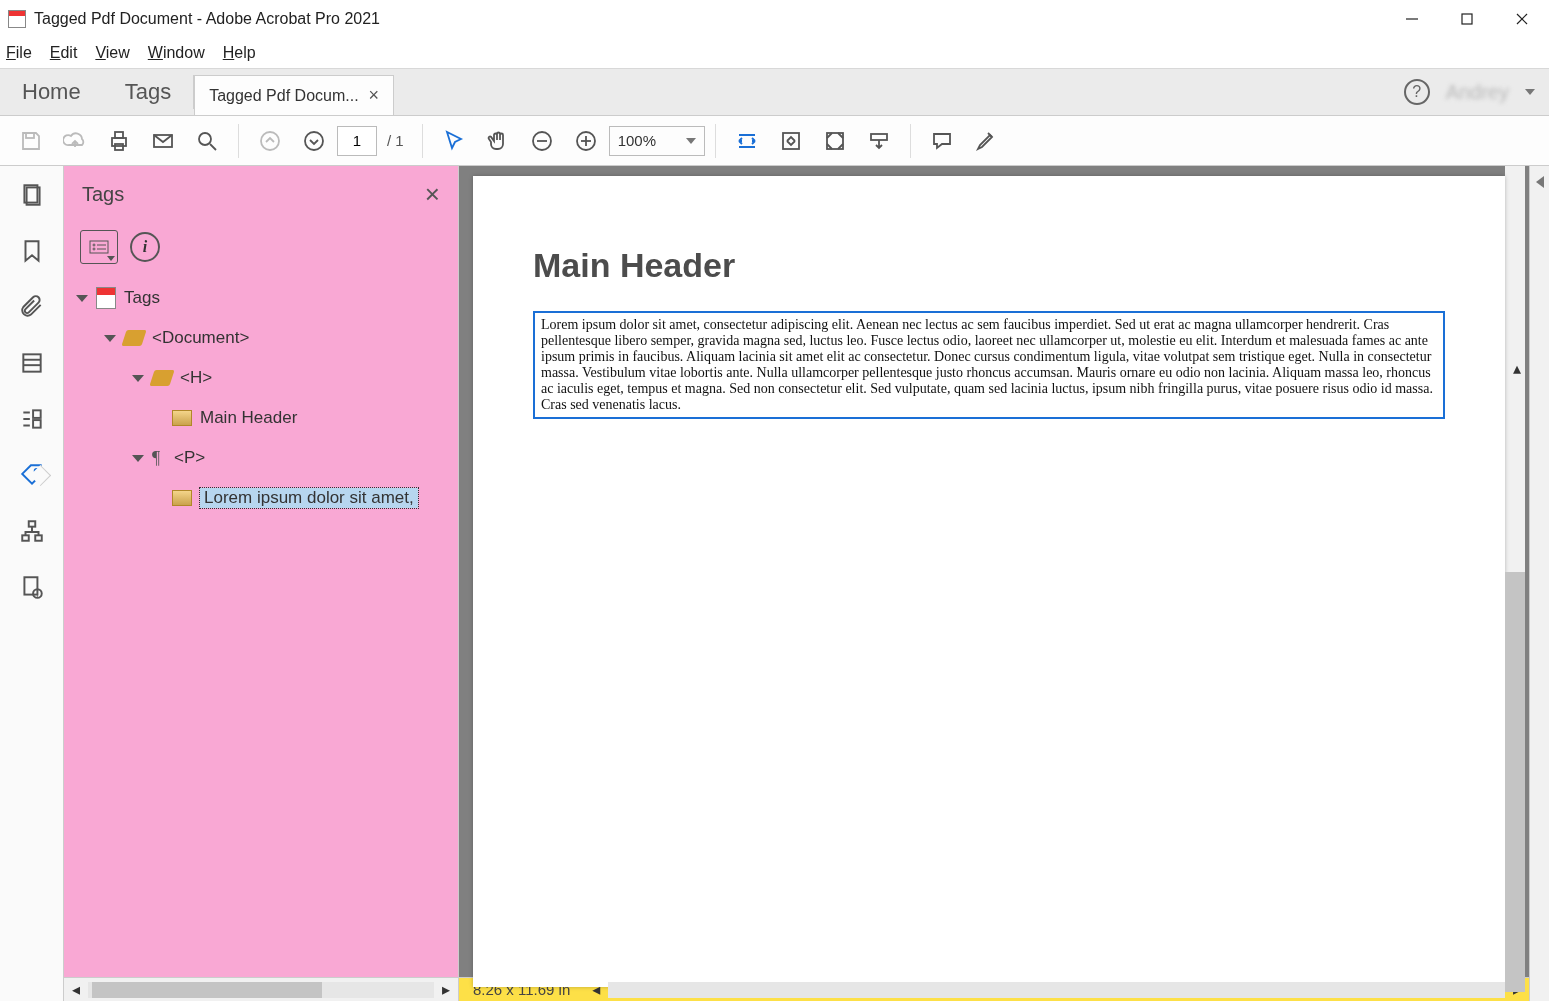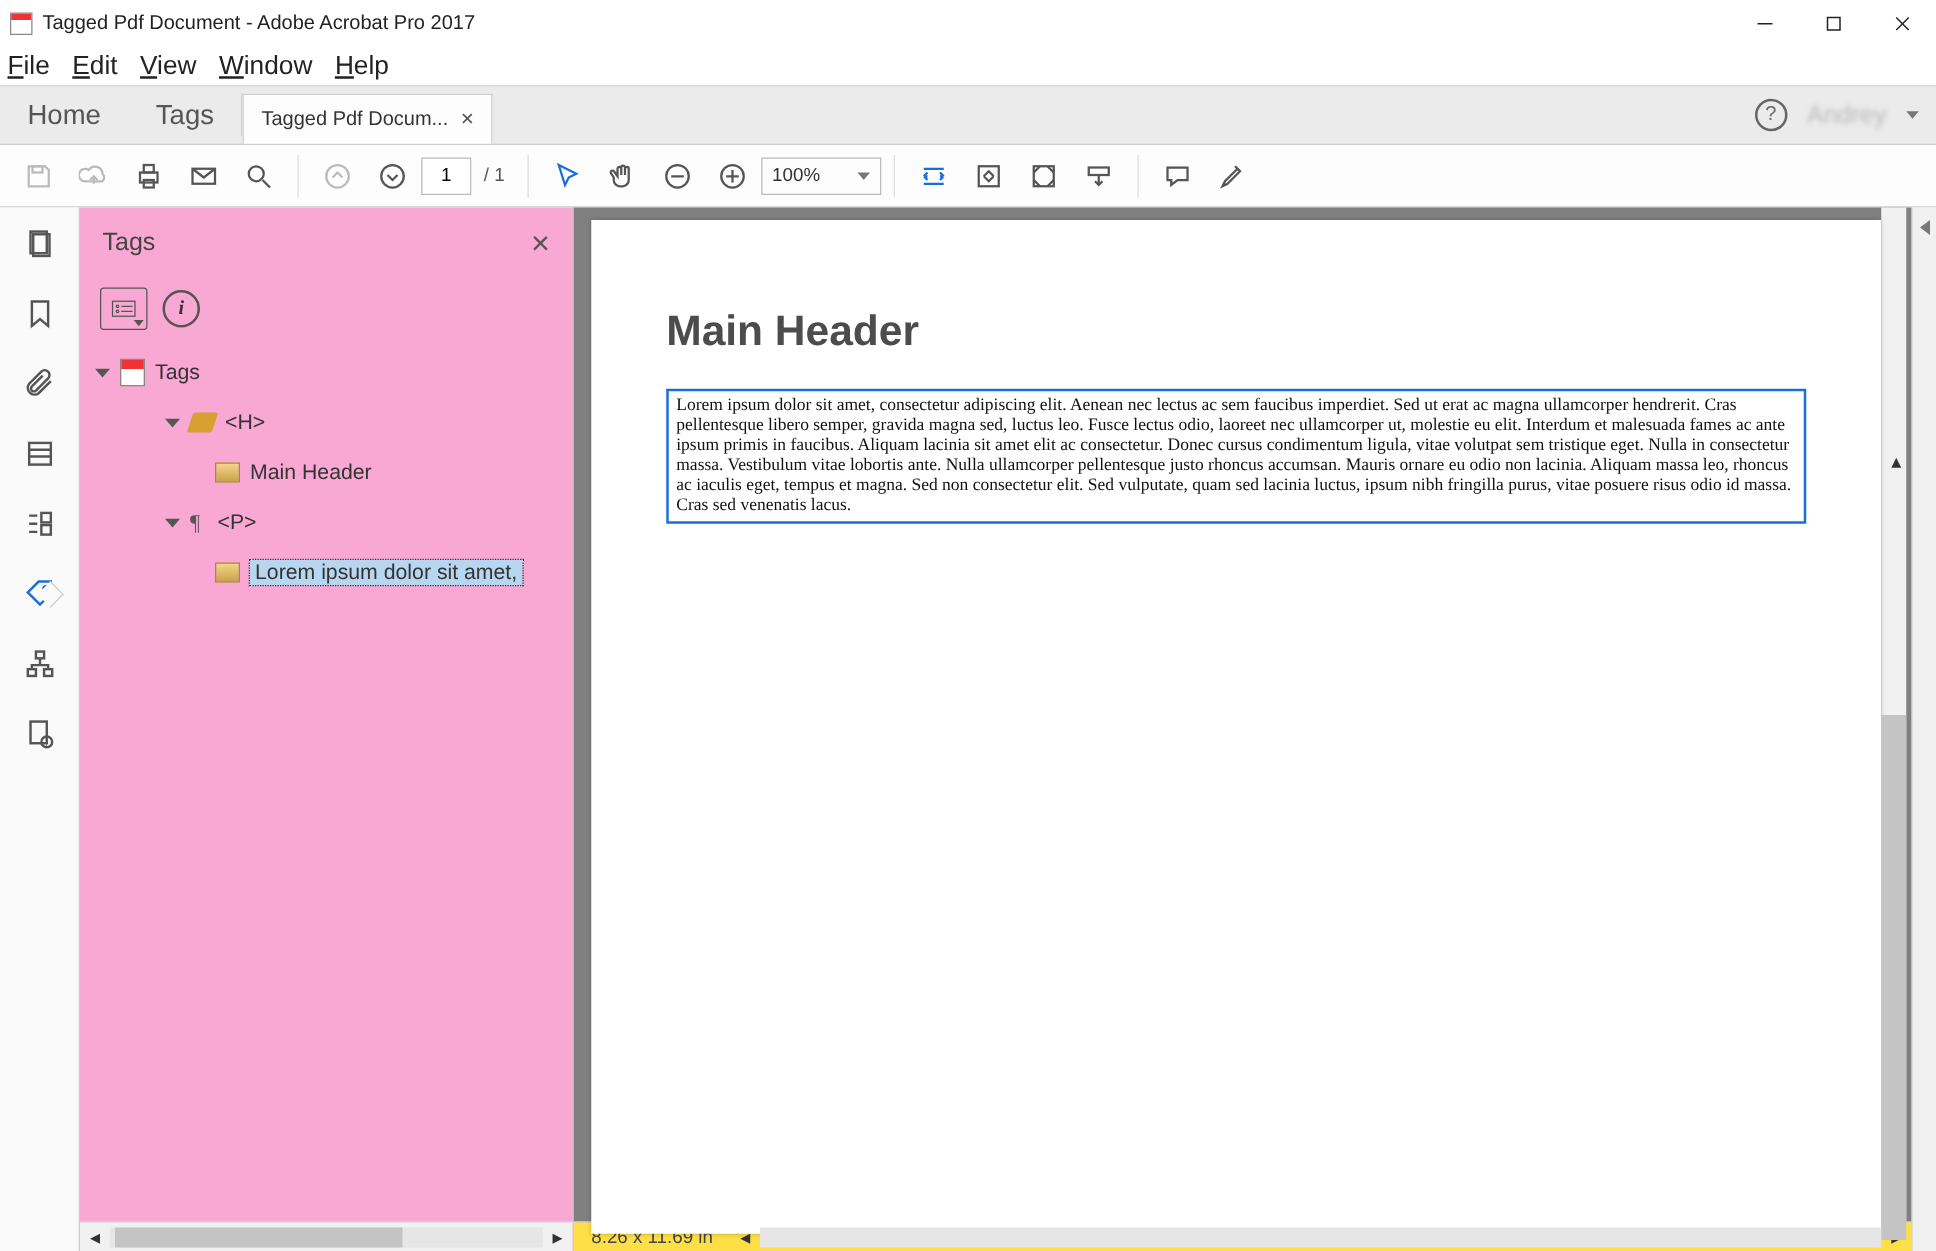--- a/index.html
+++ b/index.html
@@ -8,21 +8,21 @@
 
 .titlebar { height: 38px; display: flex; align-items: center; padding: 0 0 0 8px; background: #fff; }
 .titlebar .app-icon { width: 18px; height: 18px; margin-right: 8px; position: relative; }
 .titlebar .app-icon::before { content:""; position:absolute; inset:0; background: linear-gradient(#e33 0 30%, #fff 30% 100%); border:1px solid #888; }
 .titlebar .title { font-size: 16px; color: #222; }
 .win-controls { margin-left: auto; display: flex; }
 .win-btn { width: 55px; height: 38px; display:flex; align-items:center; justify-content:center; color:#222; }
 .win-btn svg { width: 14px; height: 14px; stroke:#222; stroke-width:1.2; fill:none; }
 
 
-.menubar { height: 30px; display:flex; align-items:center; padding: 0 6px; font-size: 21px; gap: 18px; color:#222; border-bottom:1px solid transparent; }
+.menubar { height: 30px; display:flex; align-items:center; padding: 0 6px; font-size: 16px; gap: 18px; color:#222; border-bottom:1px solid transparent; }
 .menubar span u { text-decoration: underline; }
 
 
 .tabstrip { height: 48px; background:#ebebeb; border-top:1px solid #d8d8d8; border-bottom:1px solid #ccc; display:flex; align-items:stretch; }
 .tabstrip .big { padding: 0 22px; display:flex; align-items:center; font-size: 22px; color:#555; }
 .tabstrip .sep { width:1px; background:#ccc; margin:6px 0; }
 .doc-tab { background:#fdfdfd; border:1px solid #ccc; border-bottom:none; margin-top:6px; display:flex; align-items:center; padding:0 14px; gap:10px; font-size:16px; color:#333; }
 .doc-tab .x { font-size:18px; color:#555; }
 .tabstrip .spacer { flex:1; }
 .tabstrip .right { display:flex; align-items:center; gap:16px; padding:0 14px; }
@@ -89,21 +89,21 @@
 .statusbar .sc-track2 { flex:1; height:16px; background:#e6e6e6; position:relative; }
 
 .rightrail { width:20px; background:#f1f1f1; border-left:1px solid #ccc; display:flex; align-items:flex-start; justify-content:center; padding-top:10px; }
 .rightrail .tri { width:0;height:0;border-top:6px solid transparent;border-bottom:6px solid transparent;border-right:8px solid #777; }
 </style>
 </head>
 <body>
 
 <div class="titlebar">
   <span class="app-icon"></span>
-  <span class="title">Tagged Pdf Document - Adobe Acrobat Pro 2017</span>
+  <span class="title">Tagged Pdf Document - Adobe Acrobat Pro 2021</span>
   <div class="win-controls">
     <div class="win-btn">
         <svg viewBox="0 0 14 14">
           <line x1="1" y1="7" x2="13" y2="7"></line>
         </svg>
       </div>
     <div class="win-btn">
         <svg viewBox="0 0 14 14">
           <rect x="2" y="2" width="10" height="10"></rect>
         </svg>
@@ -328,20 +328,25 @@
         <span class="chev2"></span>
       </div>
       <div class="info-i">i</div>
     </div>
     <div class="tree">
       <div class="node" style="padding-left:4px">
         <span class="twist"></span>
         <span class="ico-pdf"></span>
         <span>Tags</span>
       </div>
+      <div class="node" style="padding-left:32px">
+        <span class="twist"></span>
+        <span class="ico-tag"></span>
+        <span>&lt;Document&gt;</span>
+      </div>
       <div class="node" style="padding-left:60px">
         <span class="twist"></span>
         <span class="ico-tag"></span>
         <span>&lt;H&gt;</span>
       </div>
       <div class="node" style="padding-left:100px">
         <span class="ico-box"></span>
         <span>Main Header</span>
       </div>
       <div class="node" style="padding-left:60px">

